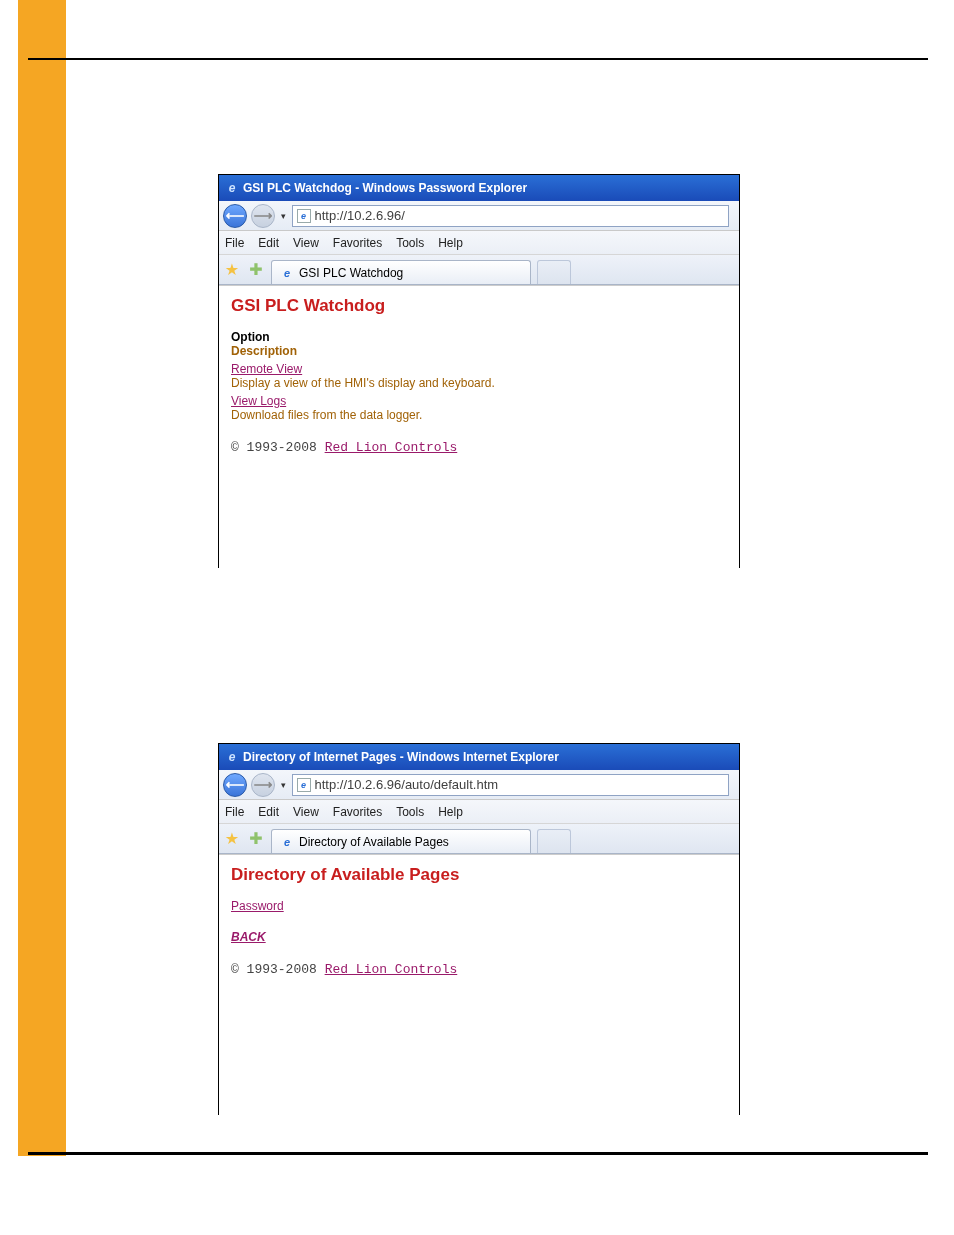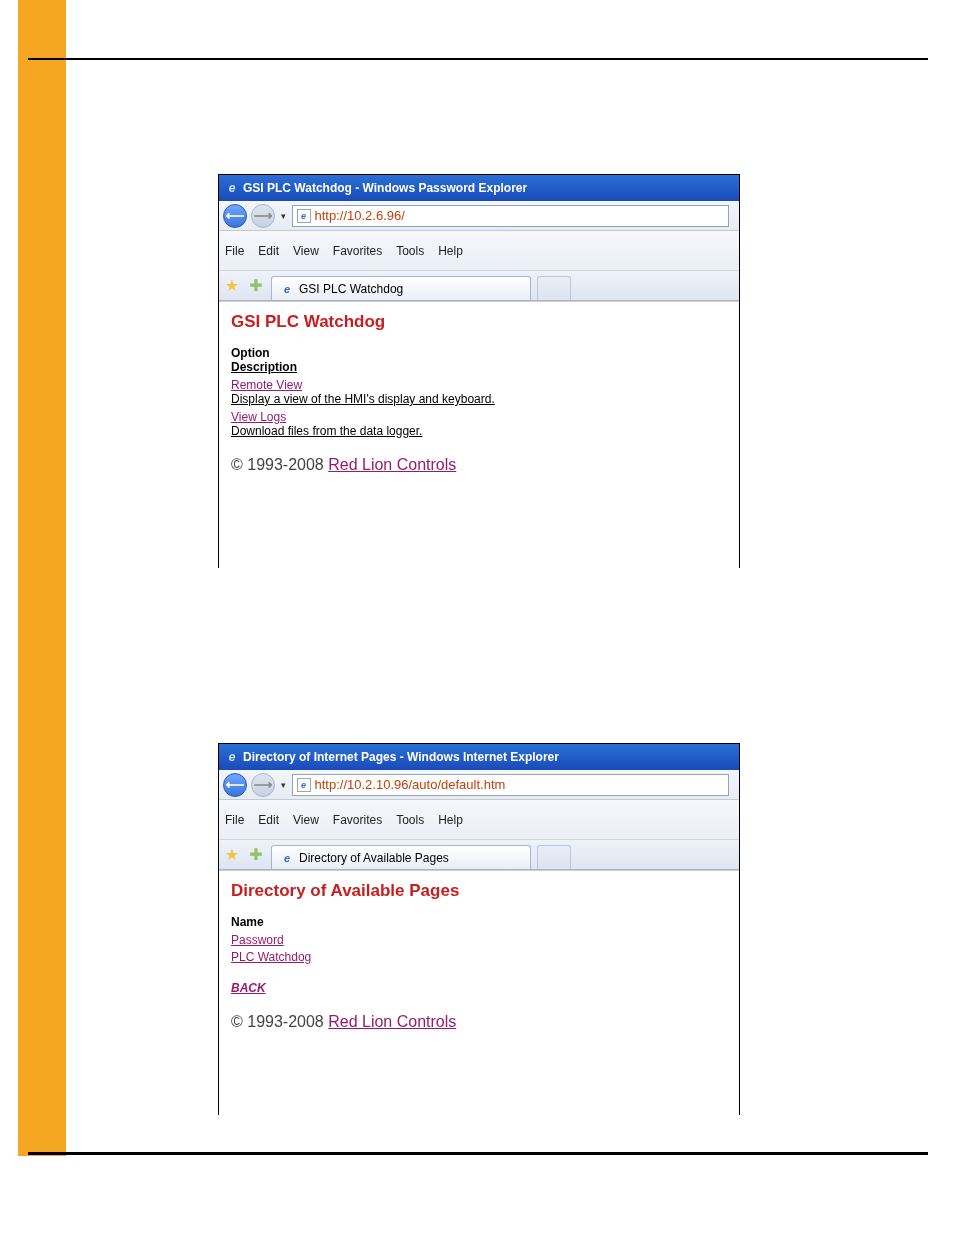--- a/index.html
+++ b/index.html
@@ -106,25 +106,25 @@
   }
   .urlbox .page-icon {
     width: 14px; height: 14px;
     border: 1px solid #9aa;
     background: #fff;
     display:inline-flex;align-items:center;justify-content:center;
     font-size:9px;color:#2a6fd6;font-style:italic;font-weight:bold;
   }
   .urlbox .url-text {
     font-size: 13px;
-    color: #c2410c;
+    color: #404040;
     font-family: "Tahoma", Arial, sans-serif;
   }
   .menurow {
-    height: 40px;
+    height: 24px;
     background: linear-gradient(#f5f7fb,#ebeff6);
     display: flex;
     align-items: center;
     padding: 0 6px;
     gap: 14px;
     font-size: 12px;
     color: #222;
     border-bottom: 1px solid #d6d6d6;
     font-family: "Tahoma", Arial, sans-serif;
   }
@@ -180,28 +180,28 @@
   .content h2 {
     margin: 0 0 14px 0;
     color: #c81e1e;
     font-size: 17px;
     font-family: Verdana, Arial, sans-serif;
     font-weight: bold;
   }
   .tbl { font-size: 12px; font-family: Verdana, Arial, sans-serif; }
   .tbl .row { display:flex; margin-bottom: 4px; flex-direction: column;}
   .tbl .c1 { width: 90px; }
-  .tbl .c2 { flex:1; color:#000000;text-decoration:underline;}
+  .tbl .c2 { flex:1; color:#a16207;}
   .tbl .hdr { font-weight: bold; }
   .lnk { color: #9a1a6a; text-decoration: underline; cursor: pointer; }
   .copyright {
     margin-top: 18px;
-    font-size: 16px;
+    font-size: 13px;
     color: #444;
-    font-family: Liberation Sans, sans-serif;
+    font-family: Liberation Mono, monospace;
   }
   .boldlnk { font-weight: bold; font-style: italic; }
   .list { font-size: 12px; font-family: Verdana, Arial, sans-serif; }
   .list .lhdr { font-weight: bold; margin-bottom: 4px; }
   .list .litem { margin-bottom: 3px; }
 </style>
 </head>
 <body>
 
 <div class="page">
@@ -266,21 +266,21 @@
     <div class="titlebar">
       <span class="ie-icon">e</span>
       <span>Directory of Internet Pages - Windows Internet Explorer</span>
     </div>
     <div class="navrow">
       <span class="navbtn back">⟵</span>
       <span class="navbtn fwd">⟶</span>
       <span class="dropdown-caret">▾</span>
       <div class="urlbox">
         <span class="page-icon">e</span>
-        <span class="url-text">http://10.2.10.96/auto/default.htm</span>
+        <span class="url-text">http://10.2.6.96/auto/default.htm</span>
       </div>
     </div>
     <div class="menurow">
       <span>File</span>
       <span>Edit</span>
       <span>View</span>
       <span>Favorites</span>
       <span>Tools</span>
       <span>Help</span>
     </div>
@@ -289,23 +289,21 @@
       <span class="star" style="color:#8fc26b;">✚</span>
       <div class="tab">
         <span class="ie-icon-small">e</span>
         <span>Directory of Available Pages</span>
       </div>
       <div class="emptytab"></div>
     </div>
     <div class="content">
       <h2>Directory of Available Pages</h2>
       <div class="list">
-        <div class="lhdr">Name</div>
         <div class="litem"><span class="lnk">Password</span></div>
-        <div class="litem"><span class="lnk">PLC Watchdog</span></div>
         <div style="height:14px;"></div>
         <div class="litem"><span class="lnk boldlnk">BACK</span></div>
       </div>
       <div class="copyright">
         <span>© 1993-2008 </span><span class="lnk">Red Lion Controls</span>
       </div>
     </div>
   </div>
 
 </div>

